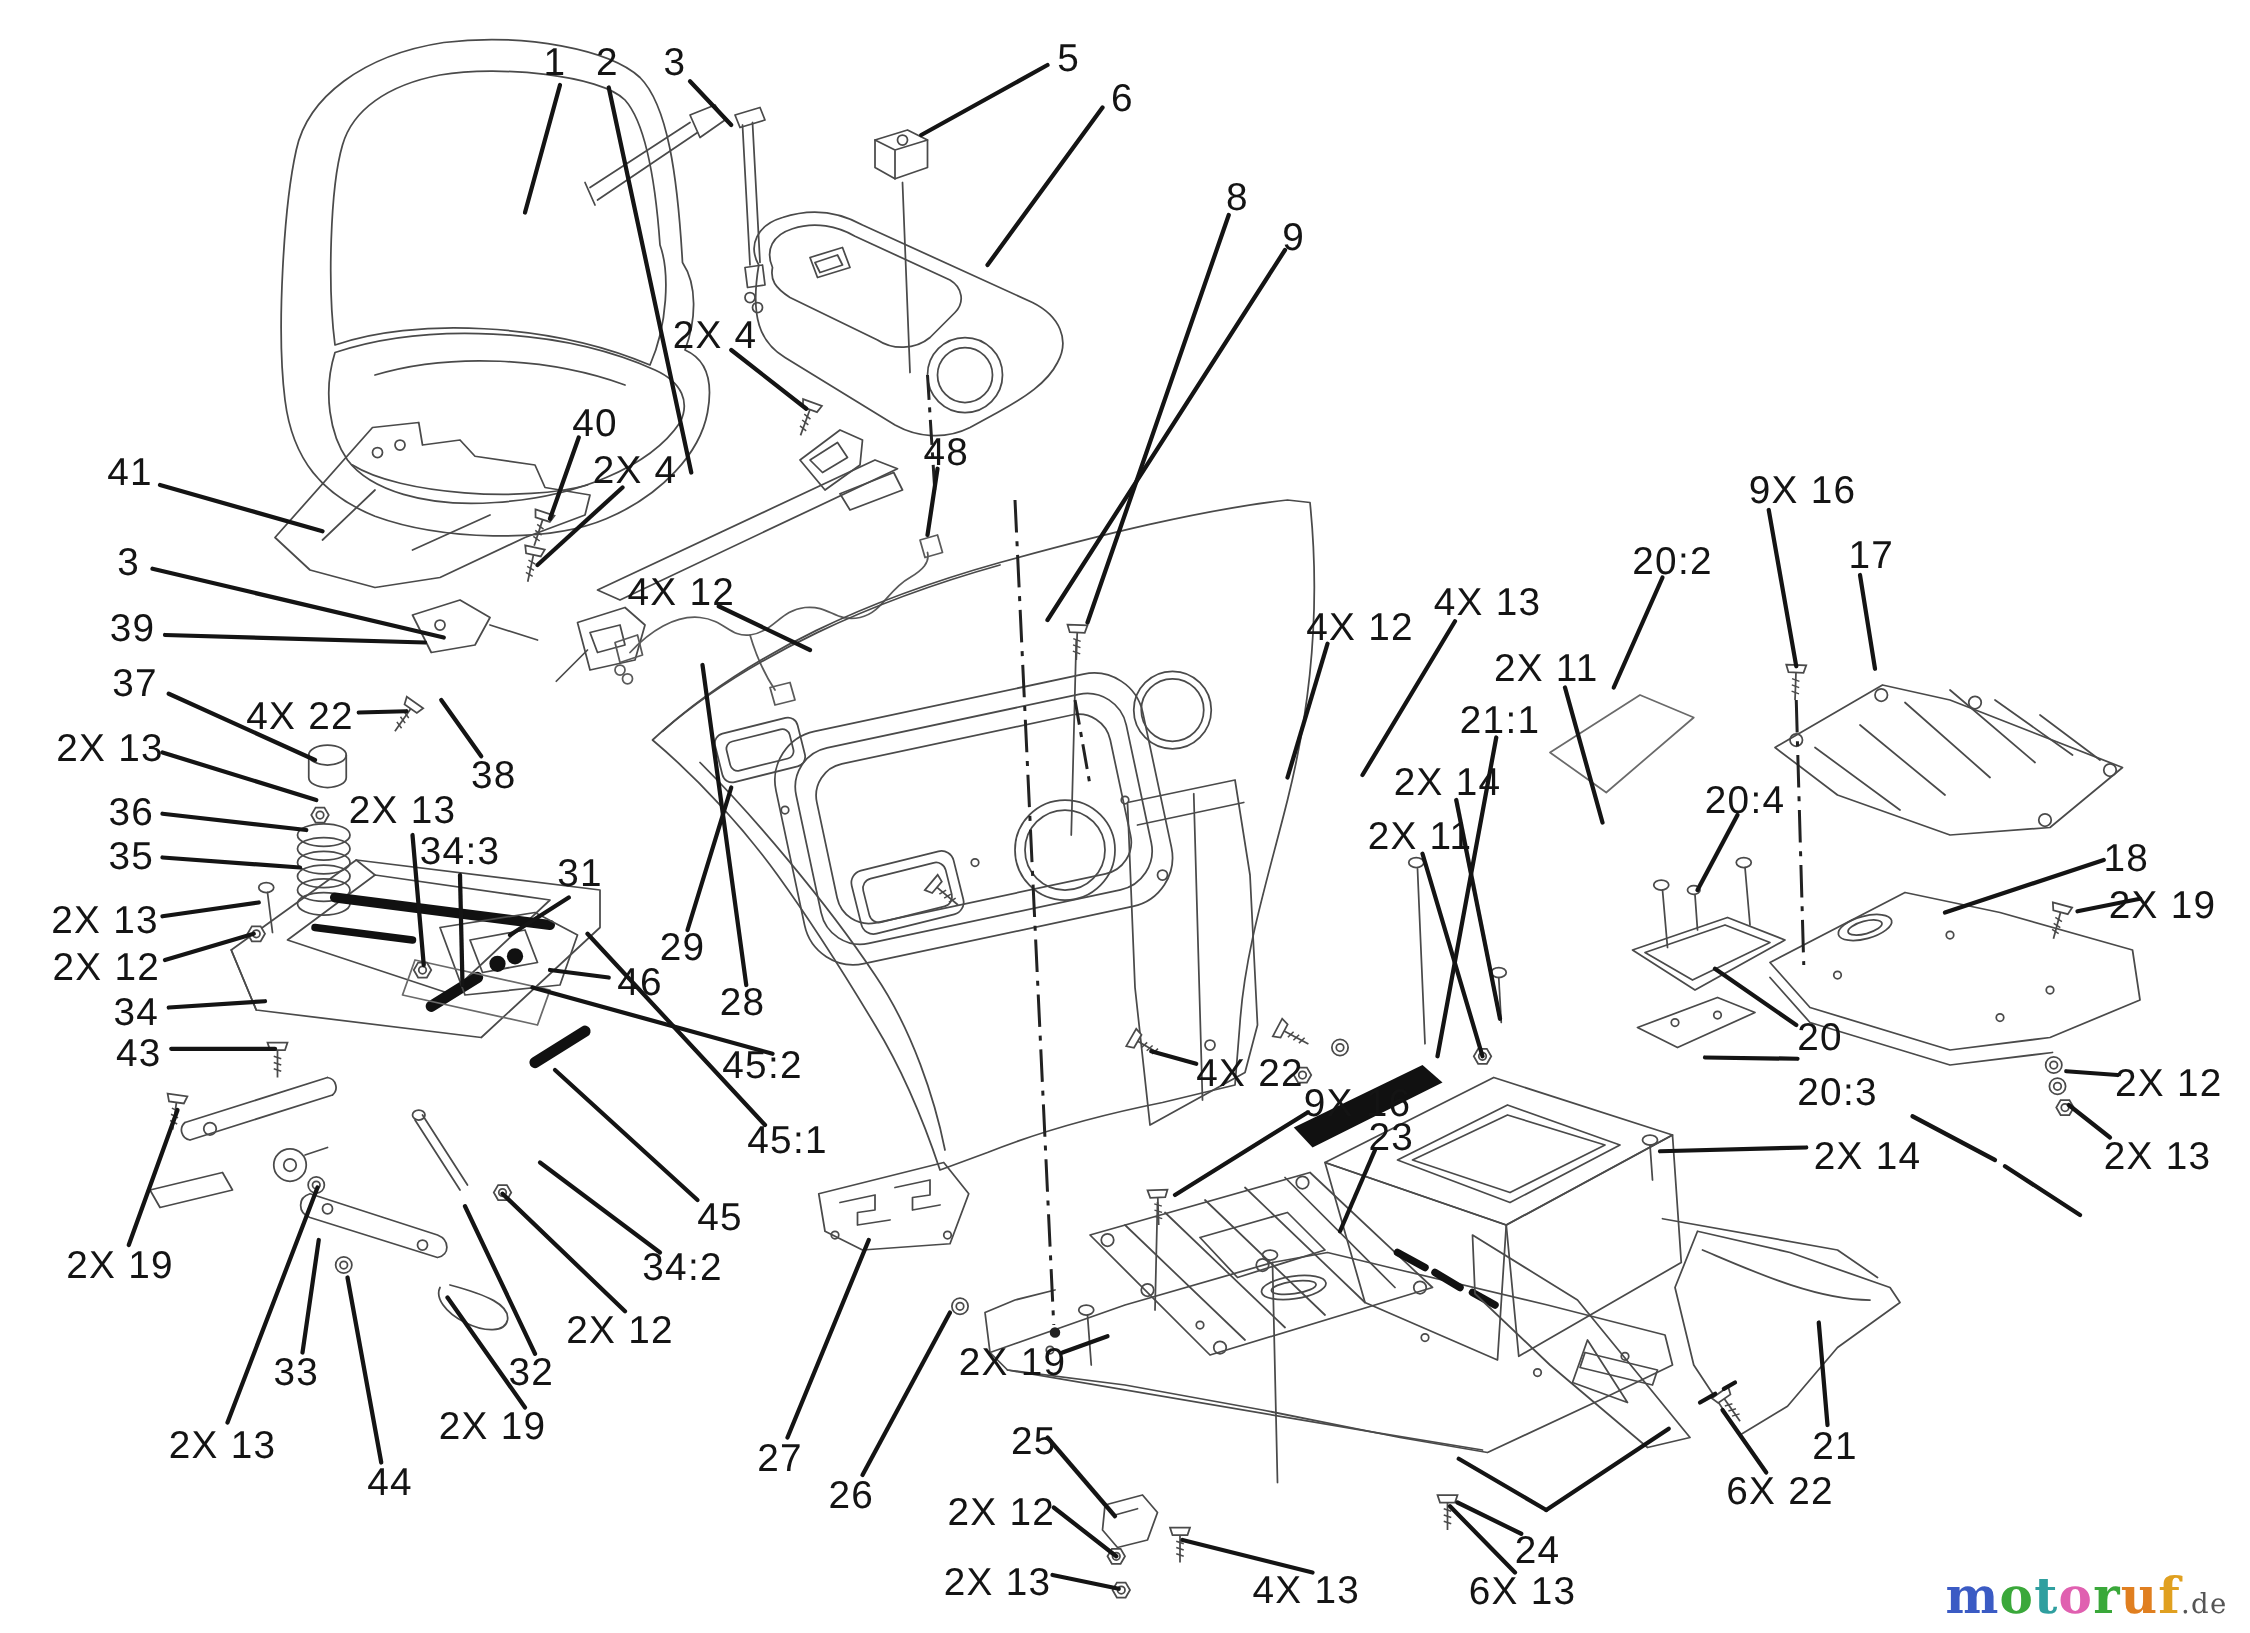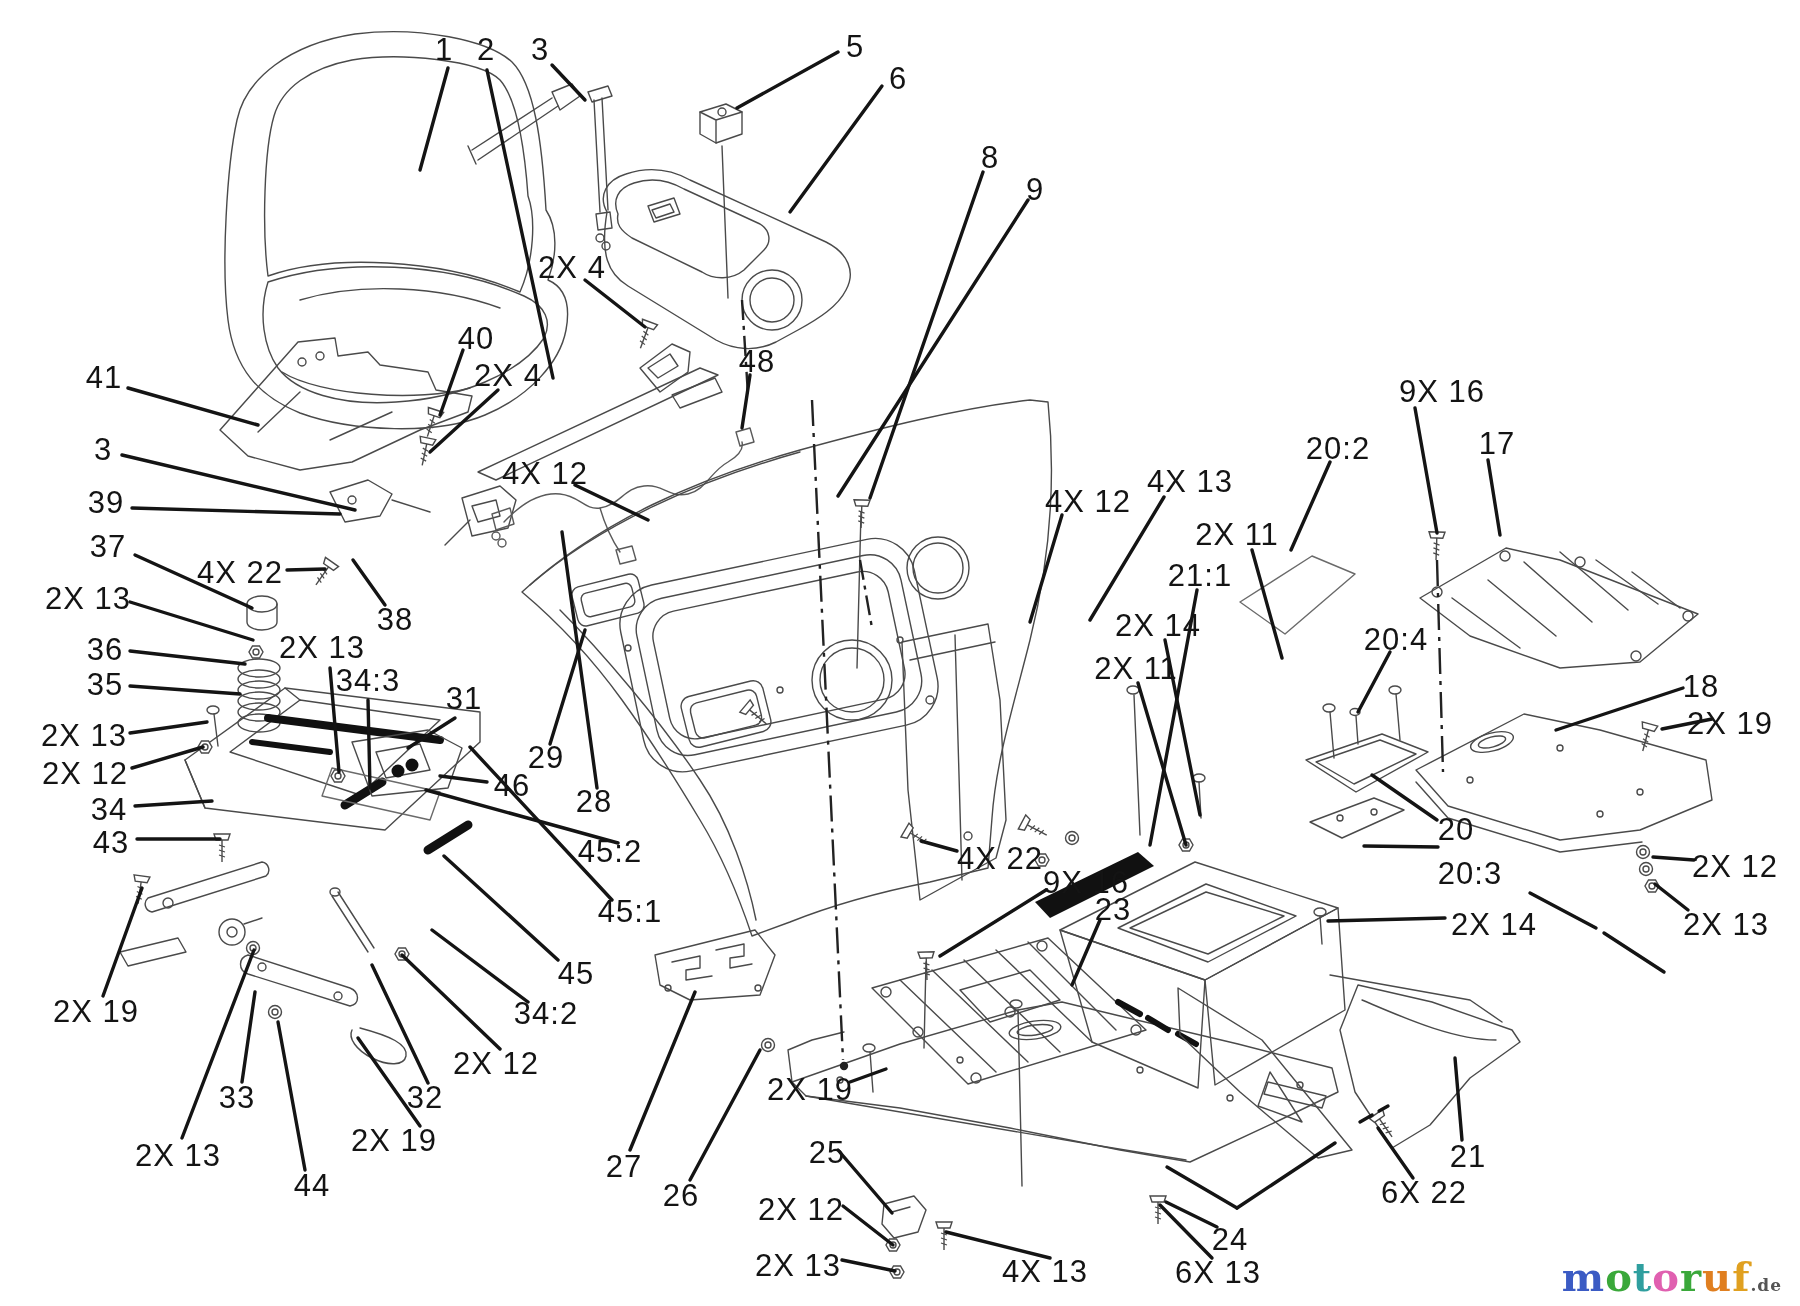--- a/index.html
+++ b/index.html
@@ -4,21 +4,21 @@
 <style>
   html,body{margin:0;padding:0;background:#fff;}
   body{width:1800px;height:1306px;position:relative;overflow:hidden;
        font-family:"Liberation Sans",sans-serif;}
   #stage{position:absolute;inset:0;}
   svg{display:block;}
   .callout{font-family:"Liberation Sans",sans-serif;font-size:31px;fill:#141414;letter-spacing:1px;}
   #watermark{position:absolute;right:18px;bottom:6px;
      font-family:"DejaVu Serif","Liberation Serif",serif;
      font-size:40px;font-weight:bold;letter-spacing:1px;}
-  #watermark .suffix{font-size:17px;font-weight:bold;color:#555;}
+  #watermark .suffix{font-size:22px;font-weight:normal;color:#555;}
 </style>
 </head>
 <body>
 
 <div id="stage">
 <svg width="1800" height="1306" viewBox="0 0 1800 1306" xmlns="http://www.w3.org/2000/svg">
 <defs>
   <g id="scrv" fill="#fff" stroke="#4a4a4a" stroke-width="1.4">
     <path d="M-8,0 L8,0 L6,6 L-6,6 Z"></path>
           <line x1="0" y1="6" x2="0" y2="28"></line>

